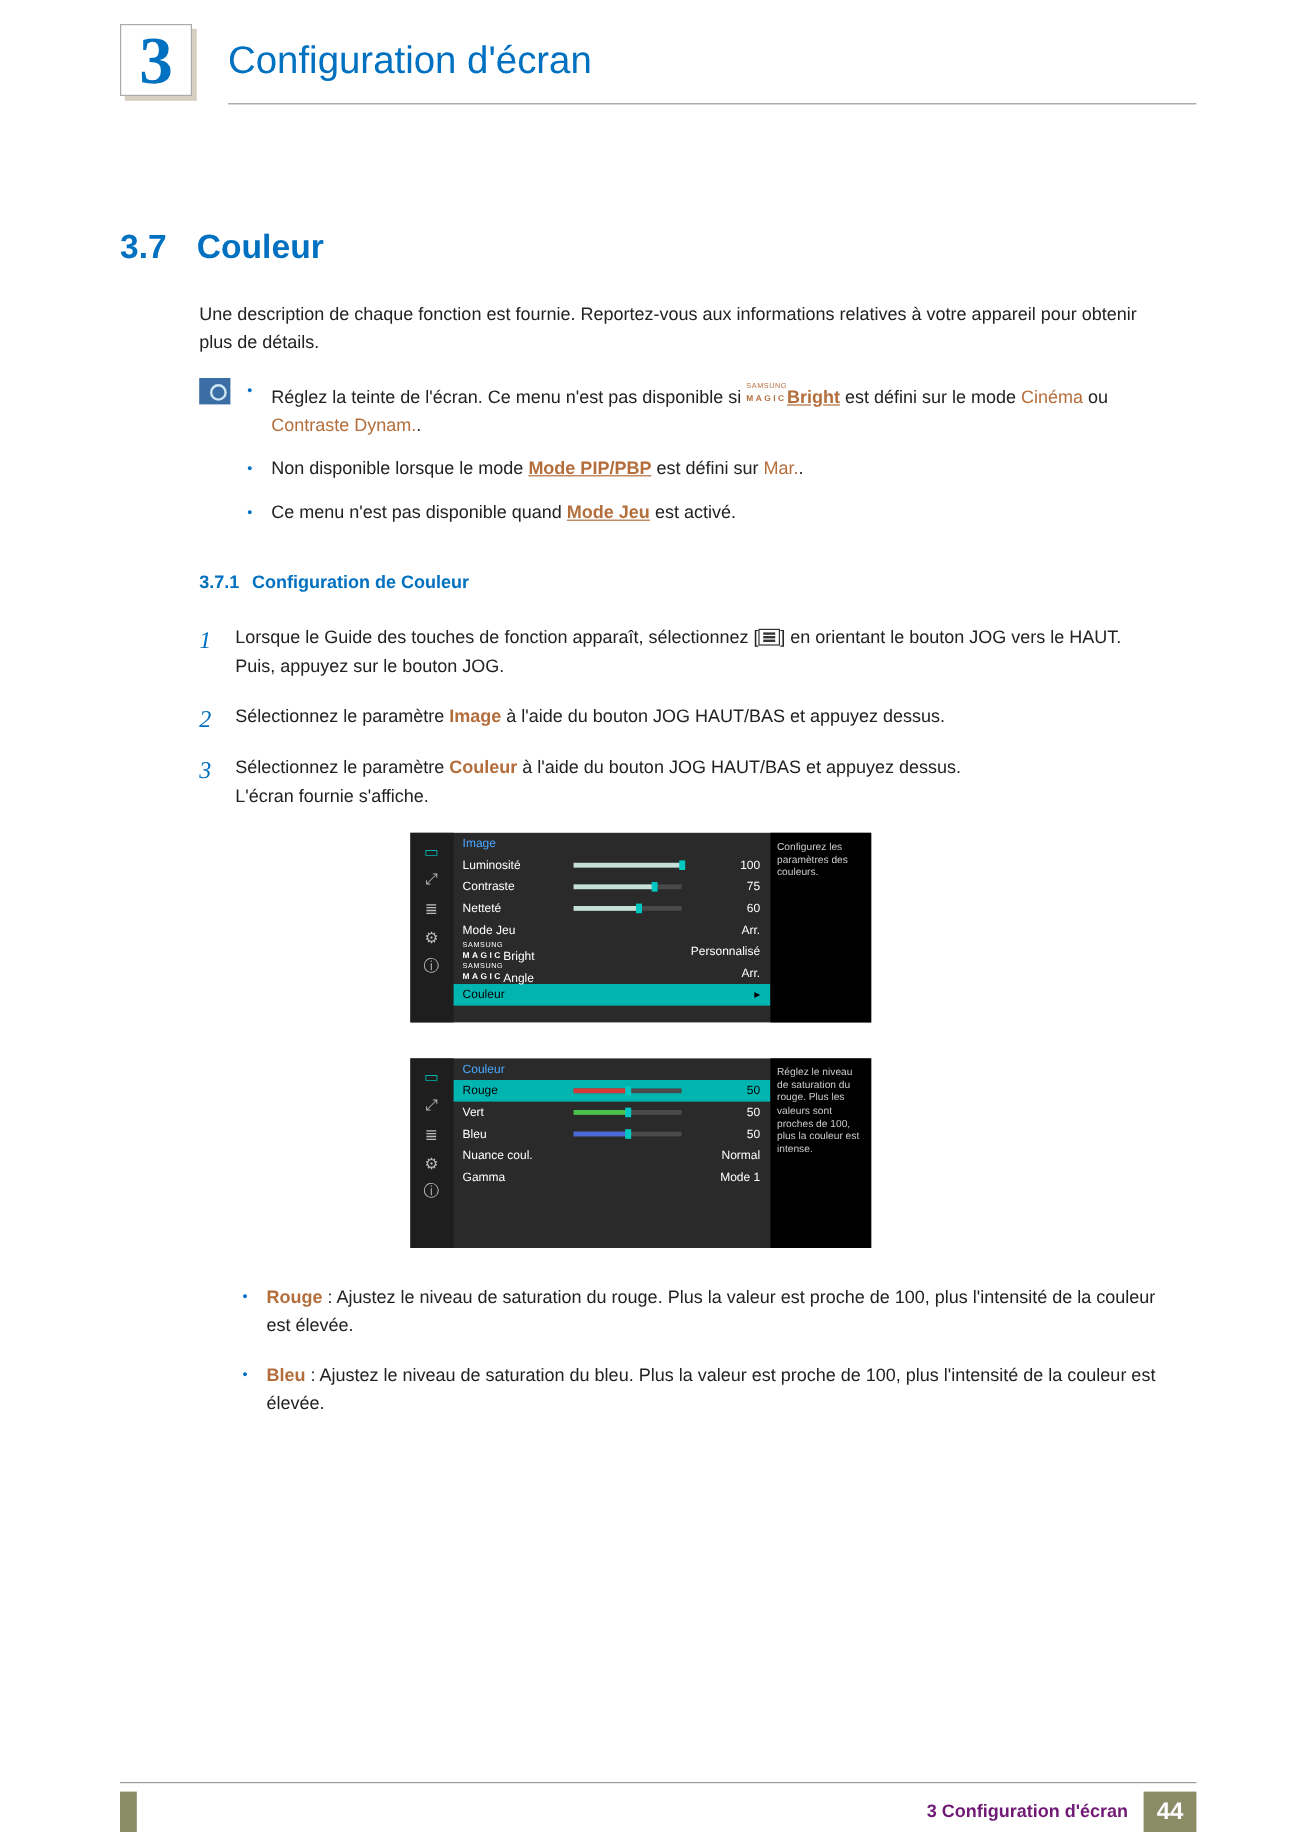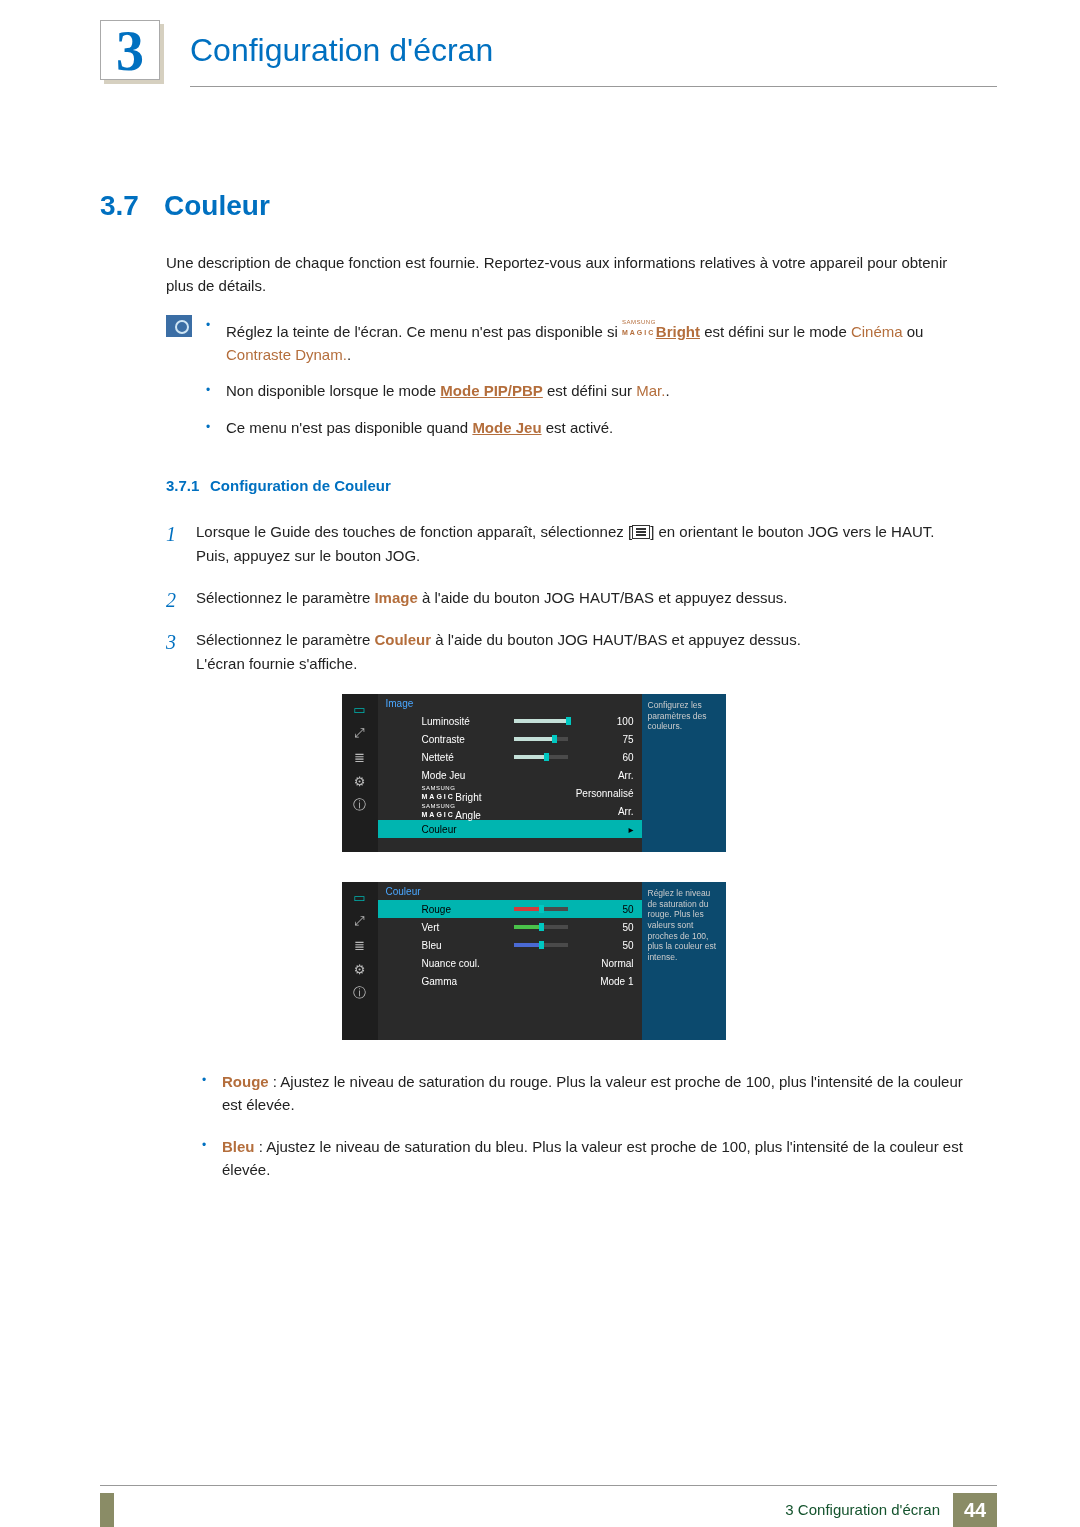--- a/index.html
+++ b/index.html
@@ -106,36 +106,36 @@
     font-size:10px;
     display:flex;
   }
   .osd-nav { width:36px; background:#1e1e1e; padding:6px 0; display:flex; flex-direction:column; align-items:center; gap:6px; }
   .nav-ico { width:22px; height:18px; display:flex; align-items:center; justify-content:center; color:#bbb; font-size:13px;}
   .nav-ico.active { color: var(--teal); }
   .osd-main { flex:1; padding:4px 0 6px 0; }
   .osd-head { color:#4aa7ff; padding:0 8px 3px 8px; font-size:10px;}
   .osd-row { display:flex; align-items:center; height:18px; padding:0 8px; gap:6px;}
   .osd-row.sel { background: var(--teal); color:#000; }
-  .osd-row .lbl { width:86px;margin-left:36px; }
+  .osd-row .lbl { width:86px; }
   .osd-row .val { width:60px; text-align:right; margin-left:auto; }
   .slider { flex:1; height:4px; background:#4a4a4a; position:relative; }
   .slider .fill { position:absolute; left:0; top:0; bottom:0; background:var(--slider-fill); }
   .slider .thumb { position:absolute; top:-2px; width:5px; height:8px; background:var(--slider-thumb);}
-  .osd-hint { width:84px; padding:6px 6px; font-size:8.5px; line-height:1.25; background:#0c4a6e; color:#ccc; }
+  .osd-hint { width:84px; padding:6px 6px; font-size:8.5px; line-height:1.25; background:#000000; color:#ccc; }
 
   .desc-list { list-style:none; margin:6px 0 0 66px; padding:0; }
   .desc-list li { position:relative; padding-left:56px; margin-bottom:18px; line-height:1.55;}
   .desc-list li::before { content:"•"; color:var(--blue); position:absolute; left:36px; top:1px; font-size:12px;}
 
   
   .footer { position:absolute; left:0; right:0; bottom:0; height:42px; }
   .footer-rule { position:absolute; left:100px; right:83px; top:0; border-top:1px solid #999;}
   .footer-bar { position:absolute; left:100px; bottom:0; width:14px; height:34px; background:var(--olive);}
-  .footer-text { position:absolute; right:140px; bottom:9px; color:#14532d; font-size:15px;}
+  .footer-text { position:absolute; right:140px; bottom:9px; color:#701a75; font-size:15px;font-weight:bold;}
   .footer-page { position:absolute; right:83px; bottom:0; width:44px; height:34px; background:var(--olive); color:#fff; text-align:center; line-height:34px; font-size:20px; font-weight:bold;}
 
   .magic-stack { display:inline-block; line-height:7px; vertical-align:2px; }
   .magic-stack .t { font-size:6px; letter-spacing:0.5px;}
   .magic-stack .b { font-size:7px; letter-spacing:2px; font-weight:bold;}
 </style>
 </head>
 <body>
 
 <div class="page">

